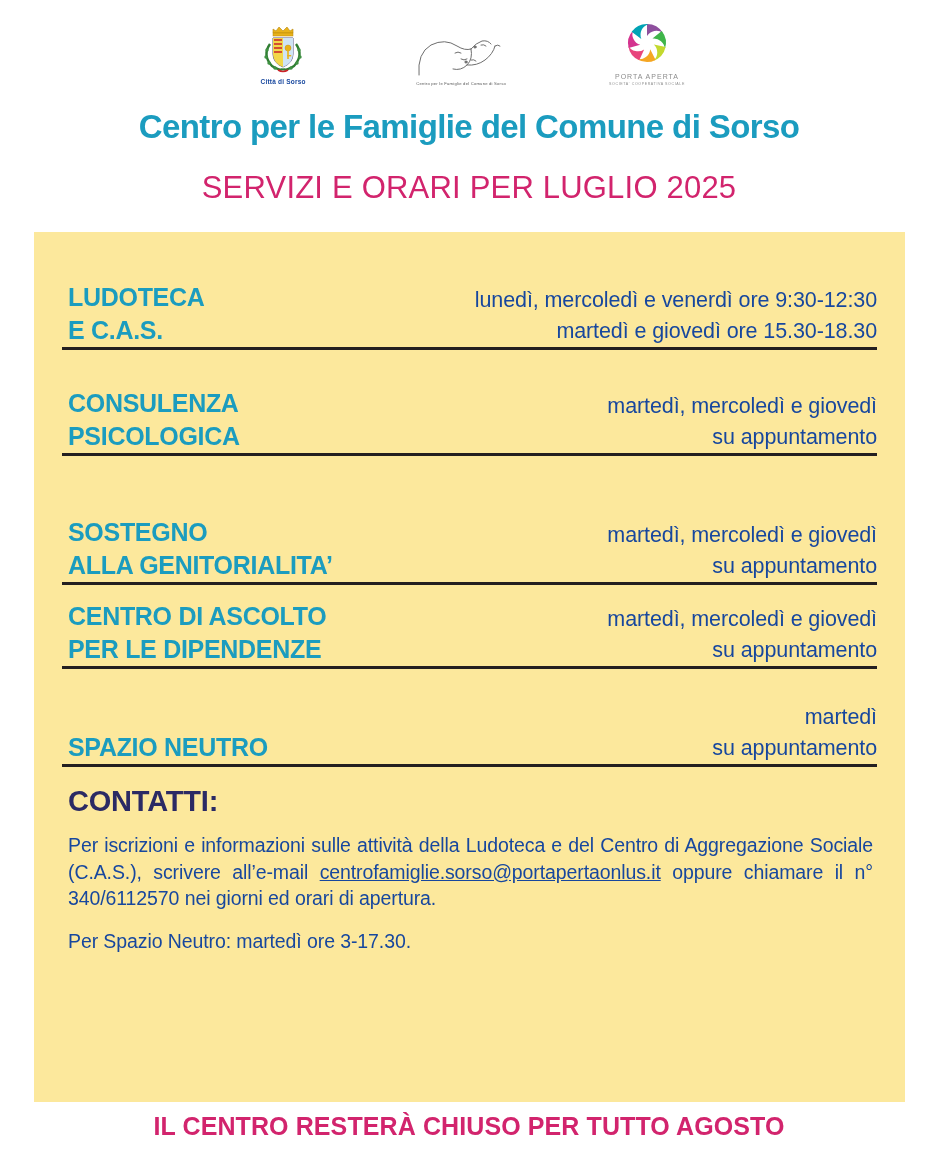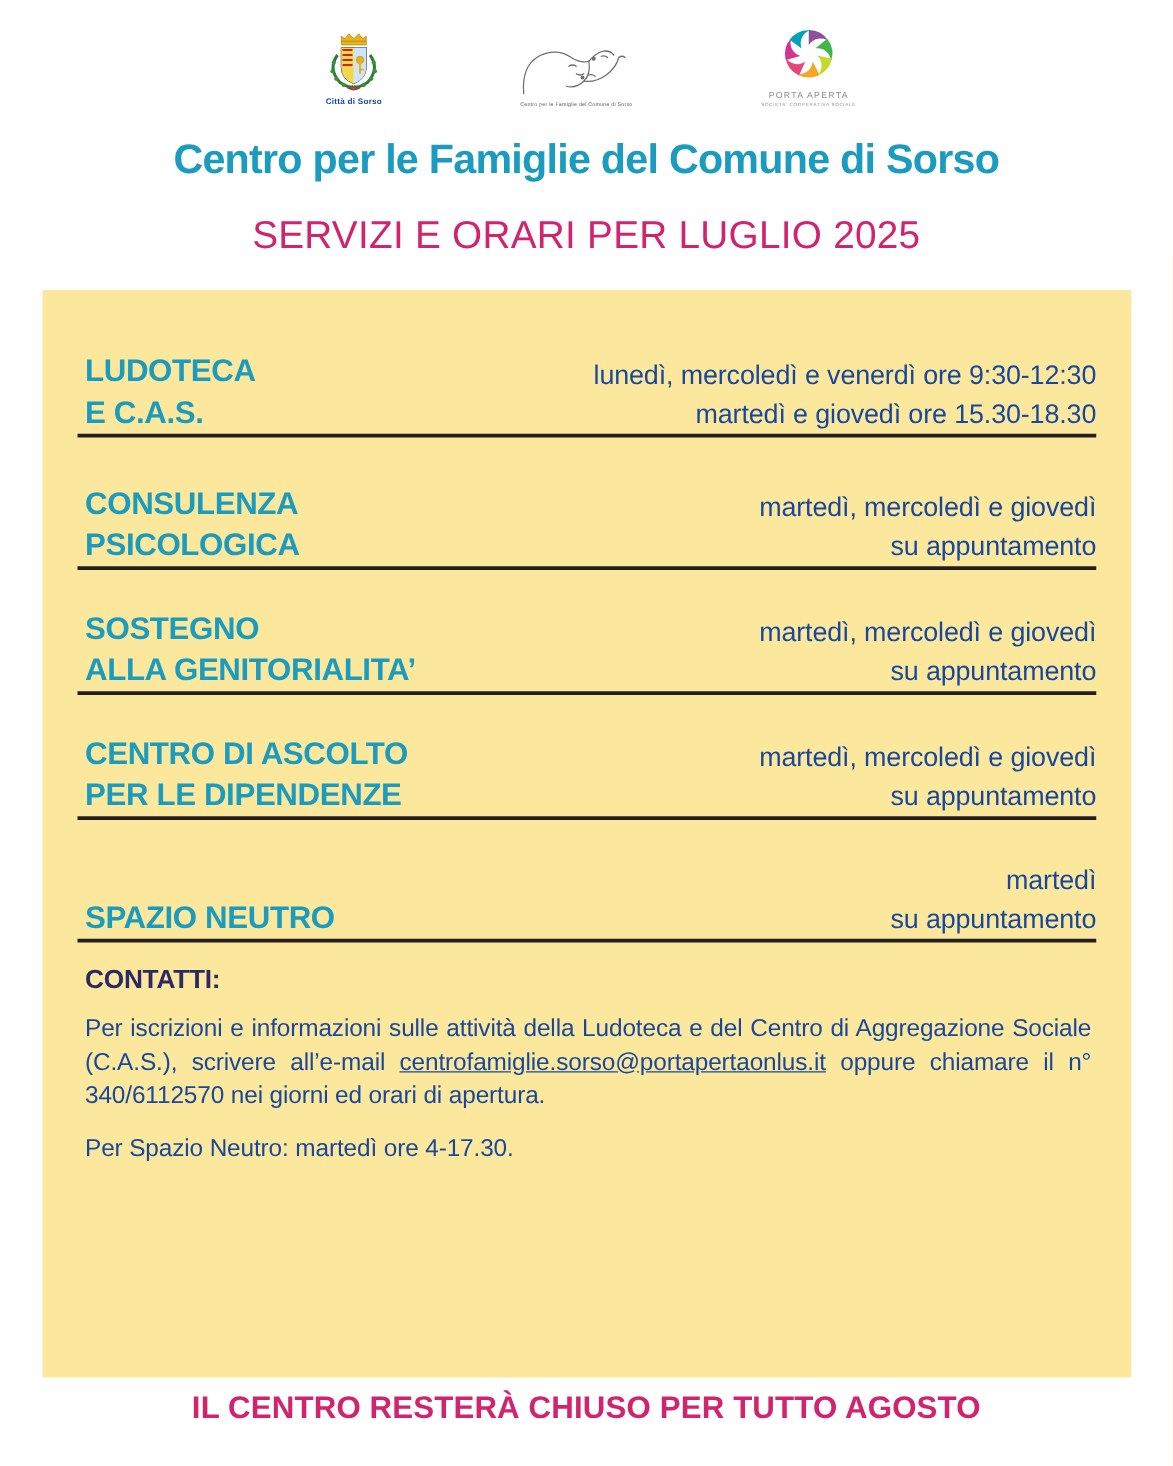--- a/index.html
+++ b/index.html
@@ -107,32 +107,32 @@
     font-size: 21.5px;
     line-height: 1.45;
     text-align: right;
     white-space: pre-line;
     flex: 0 0 auto;
     letter-spacing: -0.1px;
   }
 
   .svc-row.r1 { height: 102px; }
   .svc-row.r2 { height: 106px; }
-  .svc-row.r3 { height: 100px; }
-  .svc-row.r4 { height: 100px; }
+  .svc-row.r3 { height: 129px; }
+  .svc-row.r4 { height: 84px; }
   .svc-row.r5 { height: 98px; }
 
   
   .contacts {
     padding: 18px 4px 0 6px;
   }
   .contacts-heading {
     color: #2b2a64;
     font-weight: bold;
-    font-size: 21px;
+    font-size: 29px;
     letter-spacing: -0.2px;
     margin-bottom: 14px;
   }
   .contacts p {
     color: #17479e;
     font-size: 19.5px;
     line-height: 1.36;
     margin: 0 0 16px 0;
     letter-spacing: -0.1px;
   }
@@ -282,18 +282,18 @@
     <div class="svc-hours">martedì
 su appuntamento</div>
   </div>
 
   <div class="contacts">
     <div class="contacts-heading">CONTATTI:</div>
 
     <p class="justify"><span>Per iscrizioni e informazioni sulle attività della Ludoteca e del Centro di Aggregazione Sociale (C.A.S.), scrivere all’e-mail </span><span class="email">centrofamiglie.sorso@portapertaonlus.it</span><span> oppure chiamare il n° 340/6112570 nei giorni ed orari di apertura.</span></p>
 
 
-    <p class="tight">Per Spazio Neutro: martedì ore 4-17.30.</p>
+    <p class="tight">Per Spazio Neutro: martedì ore 3-17.30.</p>
   </div>
 
 </div>
 
 <div class="footer-note">IL CENTRO RESTERÀ CHIUSO PER TUTTO AGOSTO</div>
 
 </body></html>

